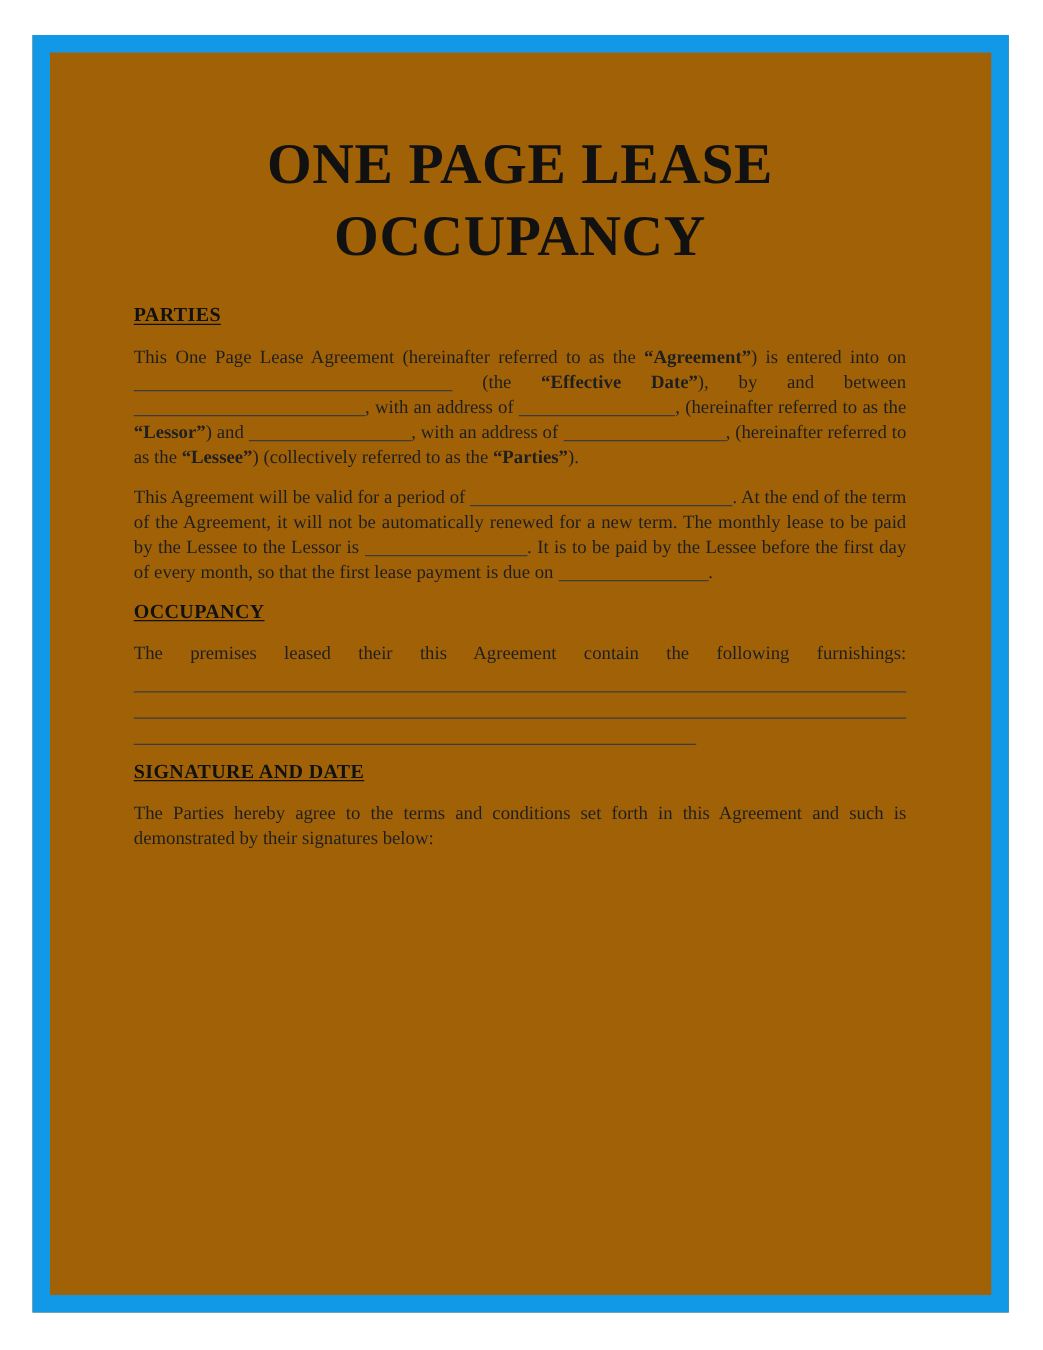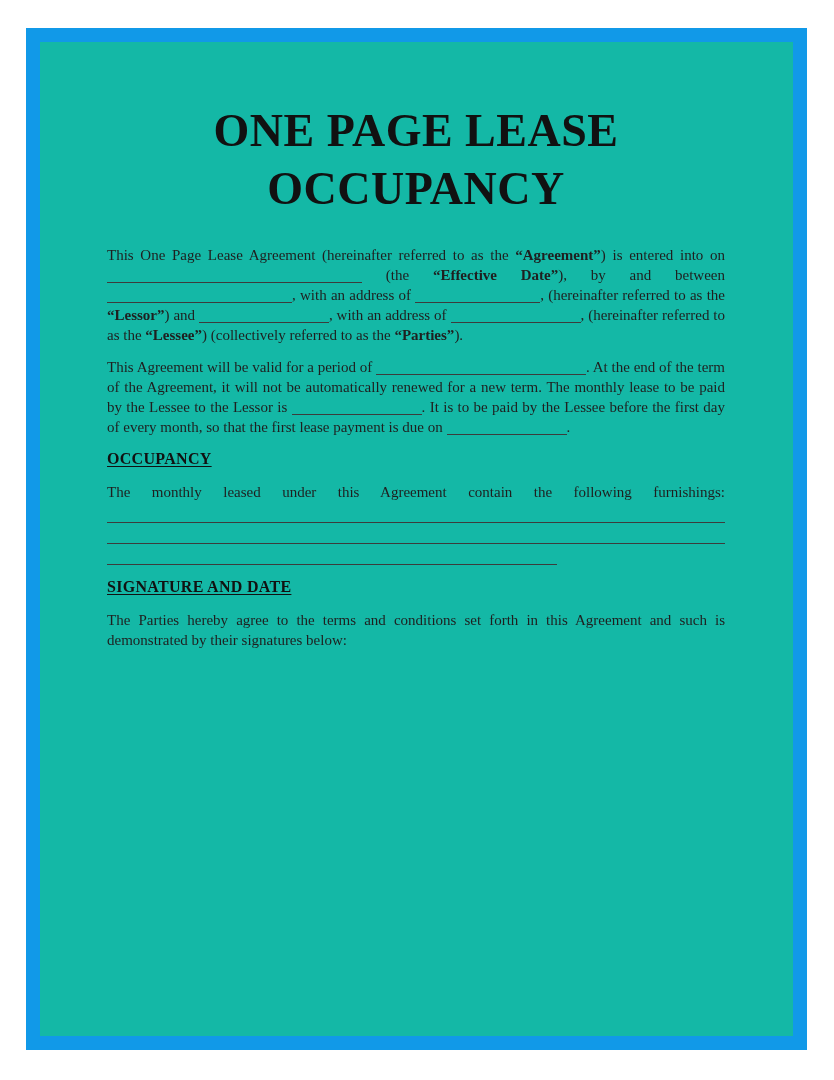--- a/index.html
+++ b/index.html
@@ -16,21 +16,21 @@
     overflow: hidden;
   }
   .frame {
     position: absolute;
     left: 26px;
     top: 28px;
     width: 781px;
     height: 1022px;
     box-sizing: border-box;
     border: 14px solid #1199e8; 
-    background: #14b8a6;
+    background: #a16207;
   }
   .content {
     box-sizing: border-box;
     padding: 60px 68px 0 67px;
   }
   h1.doc-title {
     margin: 0 0 27px 0;
     text-align: center;
     font-size: 46px;
     line-height: 58px;
@@ -75,24 +75,25 @@
 </head>
 <body>
 
 <div class="frame" style="border-color: rgb(17, 153, 232);">
   <div class="content">
     <h1 class="doc-title">
       <span>ONE PAGE LEASE</span><br>
       <span>OCCUPANCY</span>
     </h1>
     <main>
+        <h2 class="section-heading">PARTIES</h2>
         <p class="para"><span>This One Page Lease Agreement (hereinafter referred to as the </span><b>“Agreement”</b><span>) is entered into on </span><span class="blank" style="width: 255px;"></span><span> (the </span><b>“Effective Date”</b><span>), by and between </span><span class="blank" style="width: 185px;"></span><span>, with an address of </span><span class="blank" style="width: 125px;"></span><span>, (hereinafter referred to as the </span><b>“Lessor”</b><span>) and </span><span class="blank" style="width: 130px;"></span><span>, with an address of </span><span class="blank" style="width: 130px;"></span><span>, (hereinafter referred to as the </span><b>“Lessee”</b><span>) (collectively referred to as the </span><b>“Parties”</b><span>).</span></p>
         <p class="para"><span>This Agreement will be valid for a period of </span><span class="blank" style="width: 210px;"></span><span>. At the end of the term of the Agreement, it will not be automatically renewed for a new term. The monthly lease to be paid by the Lessee to the Lessor is </span><span class="blank" style="width: 130px;"></span><span>. It is to be paid by the Lessee before the first day of every month, so that the first lease payment is due on </span><span class="blank" style="width: 120px;"></span><span>.</span></p>
         <h2 class="section-heading">OCCUPANCY</h2>
-        <p class="para justify-last no-gap"><span>The monthly leased under this Agreement contain the following furnishings:</span></p>
+        <p class="para justify-last no-gap"><span>The premises leased their this Agreement contain the following furnishings:</span></p>
         <div class="blank-line" style="width: 100%;"></div>
         <div class="blank-line" style="width: 100%;"></div>
         <div class="blank-line" style="width: 450px;"></div>
         <h2 class="section-heading">SIGNATURE AND DATE</h2>
         <p class="para"><span>The Parties hereby agree to the terms and conditions set forth in this Agreement and such is demonstrated by their signatures below:</span></p>
       </main>
   </div>
 </div>
 
 </body></html>

